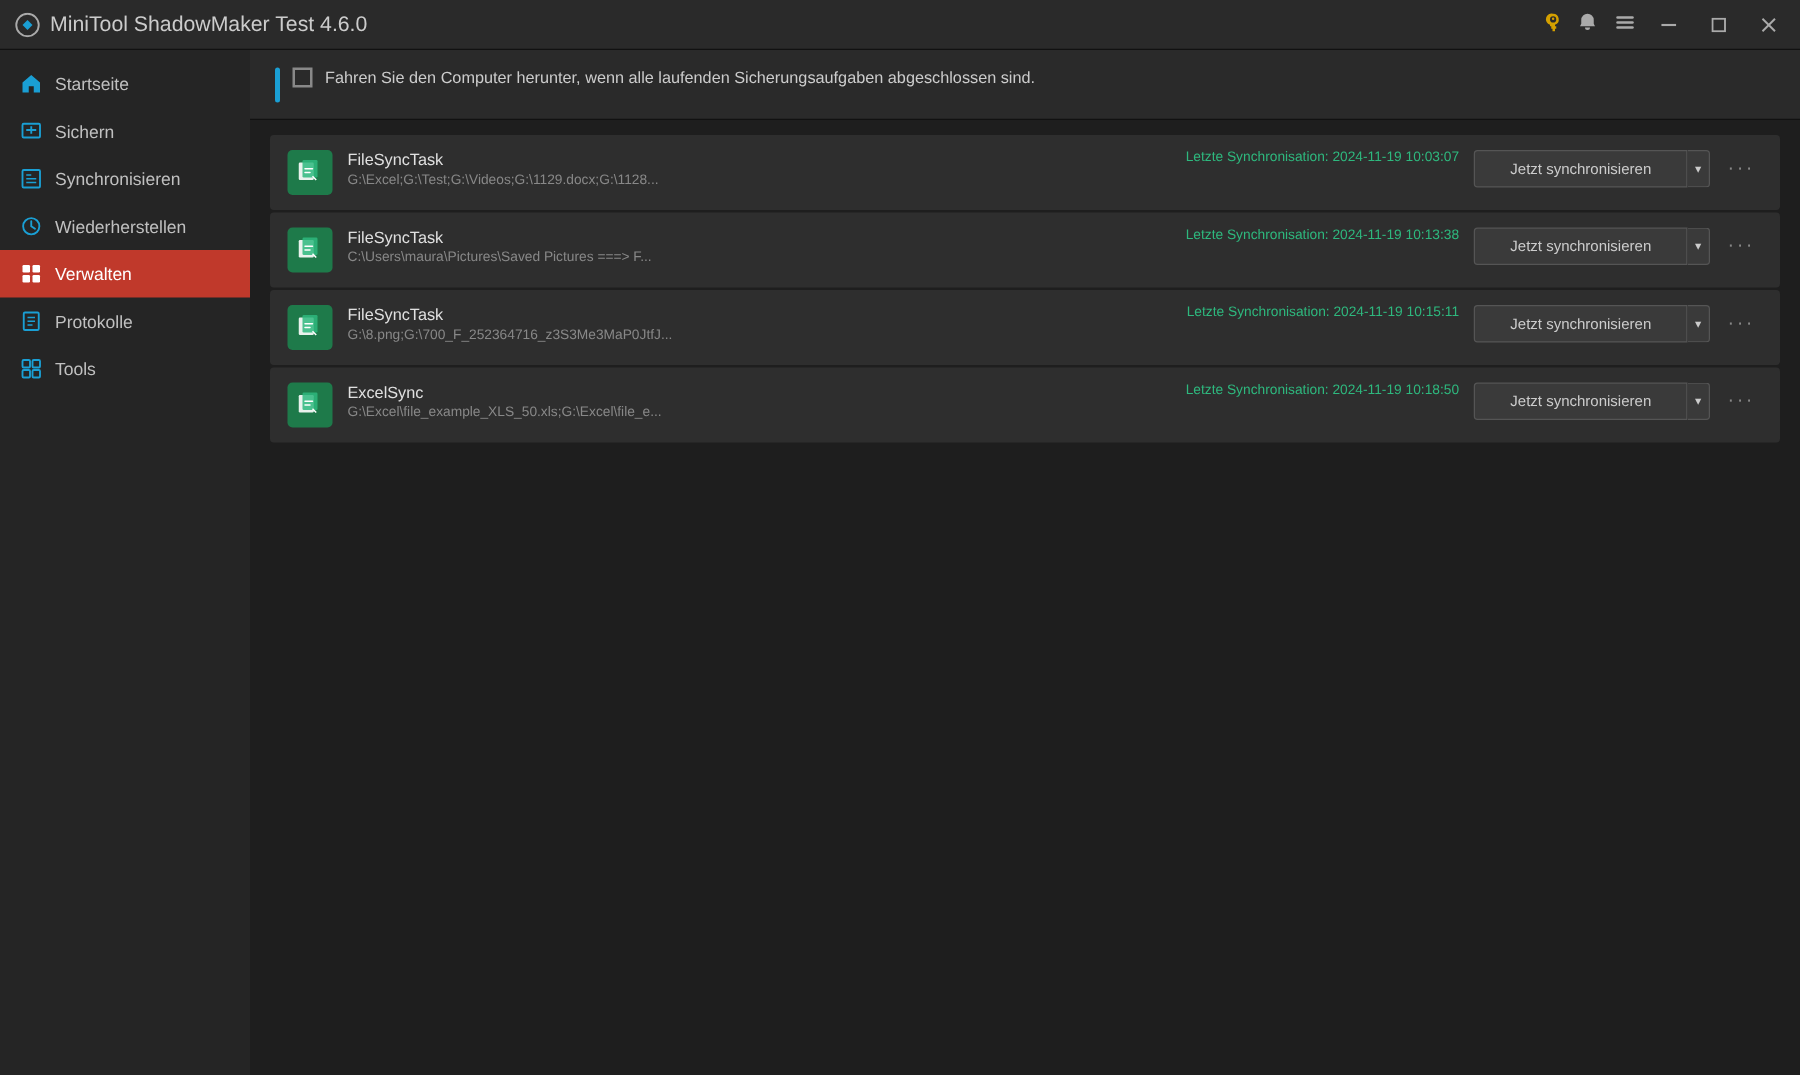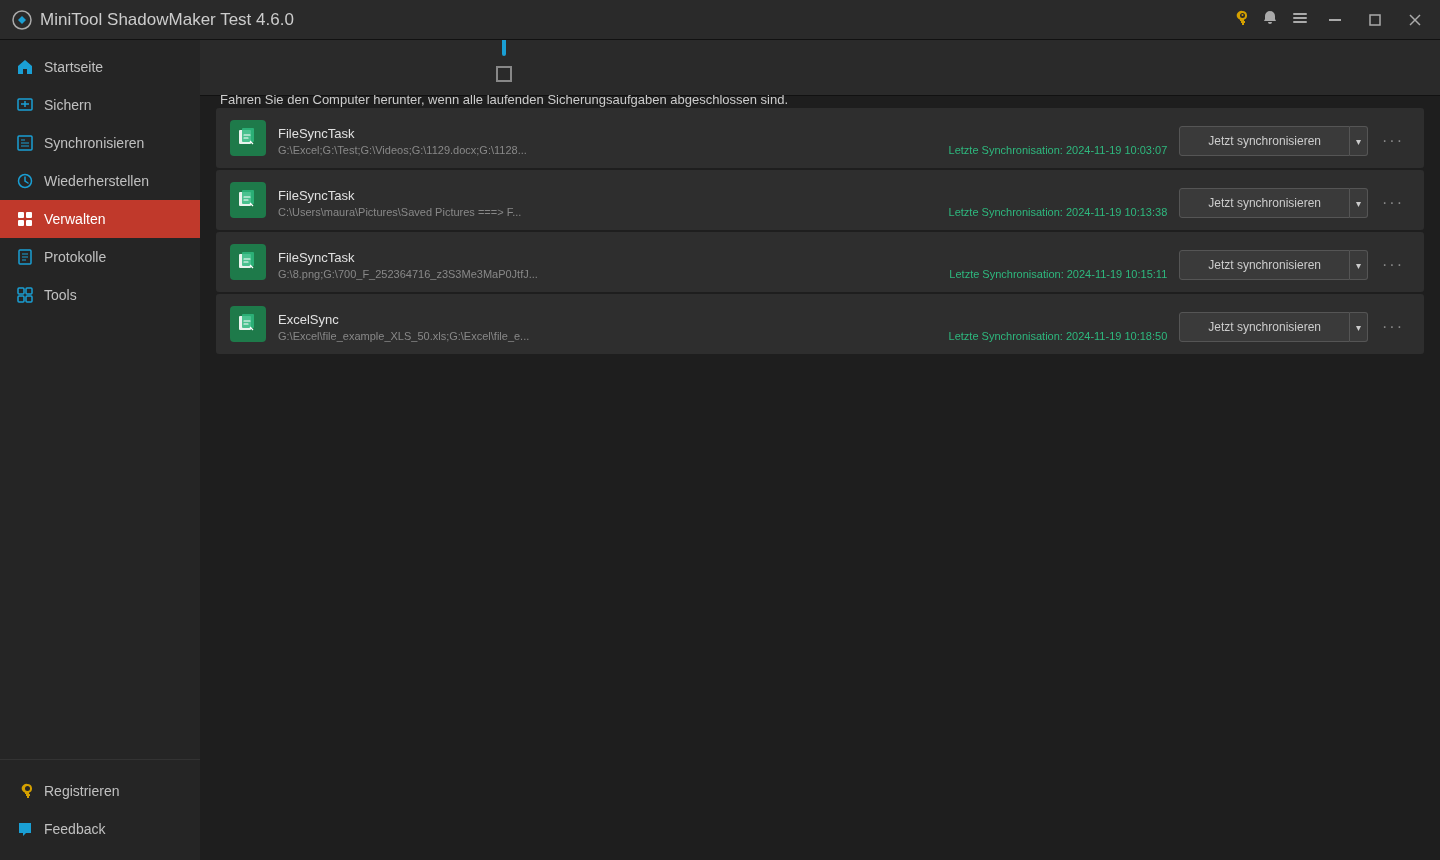--- a/index.html
+++ b/index.html
@@ -122,23 +122,22 @@
       background: #2a2a2a;
       display: flex;
       align-items: center;
       padding: 0 20px;
       justify-content: space-between;
       border-bottom: 1px solid #111;
       flex-shrink: 0;
     }
     .topbar-left {
       display: flex;
-      align-items: center;
+      align-items: flex-start;
       gap: 10px;
-      flex-direction: column;
     }
     .topbar-accent {
       width: 4px;
       height: 28px;
       background: #1a9fd4;
       border-radius: 2px;
       flex-shrink: 0;
     }
     .topbar-checkbox {
       width: 16px;
@@ -168,21 +167,21 @@
     .task-list {
       padding: 12px 16px;
       display: flex;
       flex-direction: column;
       gap: 2px;
     }
 
     .task-row {
       background: #2e2e2e;
       display: flex;
-      align-items: flex-end;
+      align-items: flex-start;
       padding: 12px 14px;
       border-radius: 3px;
       gap: 12px;
     }
 
     .task-icon-wrap {
       width: 36px;
       height: 36px;
       background: #1e7a4a;
       border-radius: 4px;
@@ -384,38 +383,20 @@
               <rect x="2" y="2" width="6" height="6" rx="1" fill="none" stroke="#1a9fd4" stroke-width="1.5"></rect>
               <rect x="10" y="2" width="6" height="6" rx="1" fill="none" stroke="#1a9fd4" stroke-width="1.5"></rect>
               <rect x="2" y="10" width="6" height="6" rx="1" fill="none" stroke="#1a9fd4" stroke-width="1.5"></rect>
               <rect x="10" y="10" width="6" height="6" rx="1" fill="none" stroke="#1a9fd4" stroke-width="1.5"></rect>
             </svg>
         </span>
         <span>Tools</span>
       </div>
     </div>
 
-    <div class="sidebar-bottom">
-      <div class="sidebar-item">
-        <span class="sidebar-item-icon">
-          <svg width="16" height="16" viewBox="0 0 16 16" fill="#d4a000">
-              <path d="M10.5 1a4.5 4.5 0 0 1 1.5 8.74V11h1v2h-1v2h-2v-2h-1v-2h-1V9.74A4.5 4.5 0 0 1 10.5 1zm0 2a2.5 2.5 0 1 0 0 5 2.5 2.5 0 0 0 0-5z"></path>
-            </svg>
-        </span>
-        <span>Registrieren</span>
-      </div>
-      <div class="sidebar-item">
-        <span class="sidebar-item-icon">
-          <svg width="16" height="16" viewBox="0 0 16 16" fill="#1a9fd4">
-              <path d="M2 2h12v10H9l-3 3v-3H2V2z"></path>
-            </svg>
-        </span>
-        <span>Feedback</span>
-      </div>
-    </div>
   </div>
 
   <div class="content">
 
     <div class="content-topbar">
       <div class="topbar-left">
         <div class="topbar-accent"></div>
         <input type="checkbox" class="topbar-checkbox" style="">
         <span class="topbar-text">Fahren Sie den Computer herunter, wenn alle laufenden Sicherungsaufgaben abgeschlossen sind.</span>
       </div>

